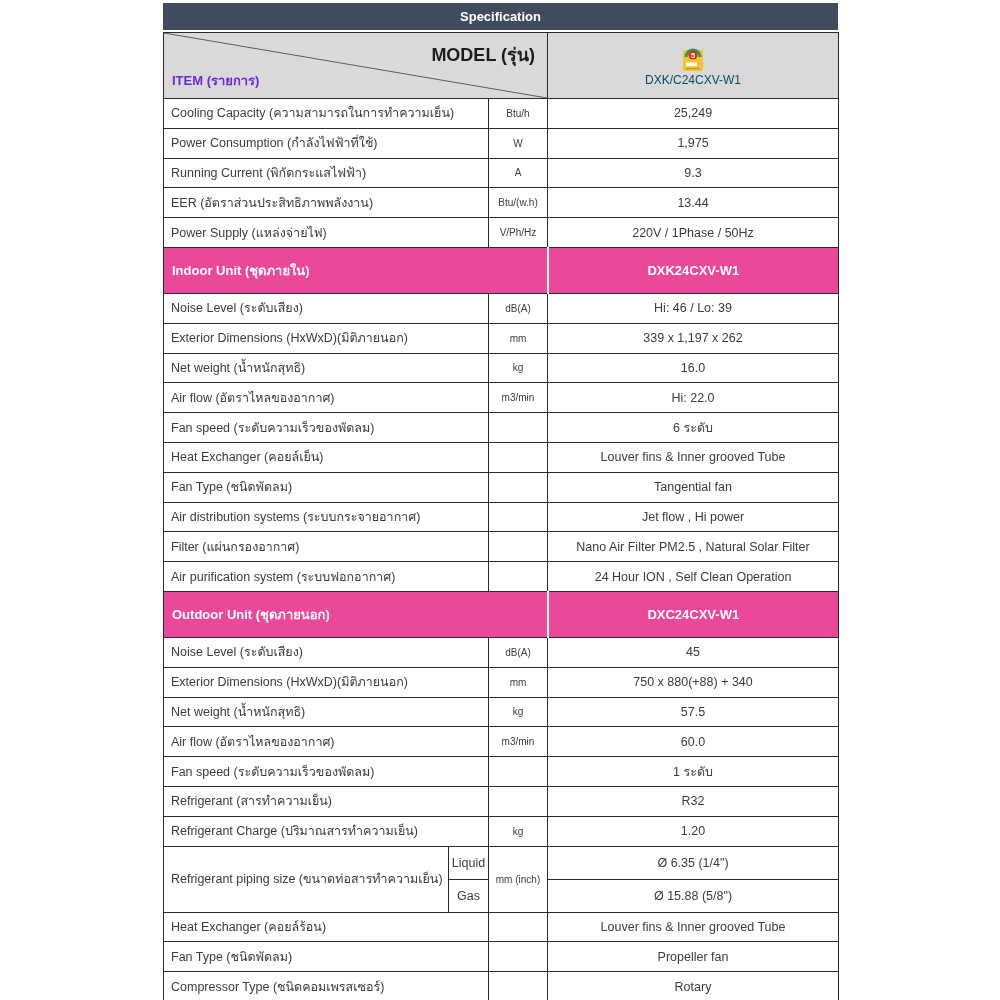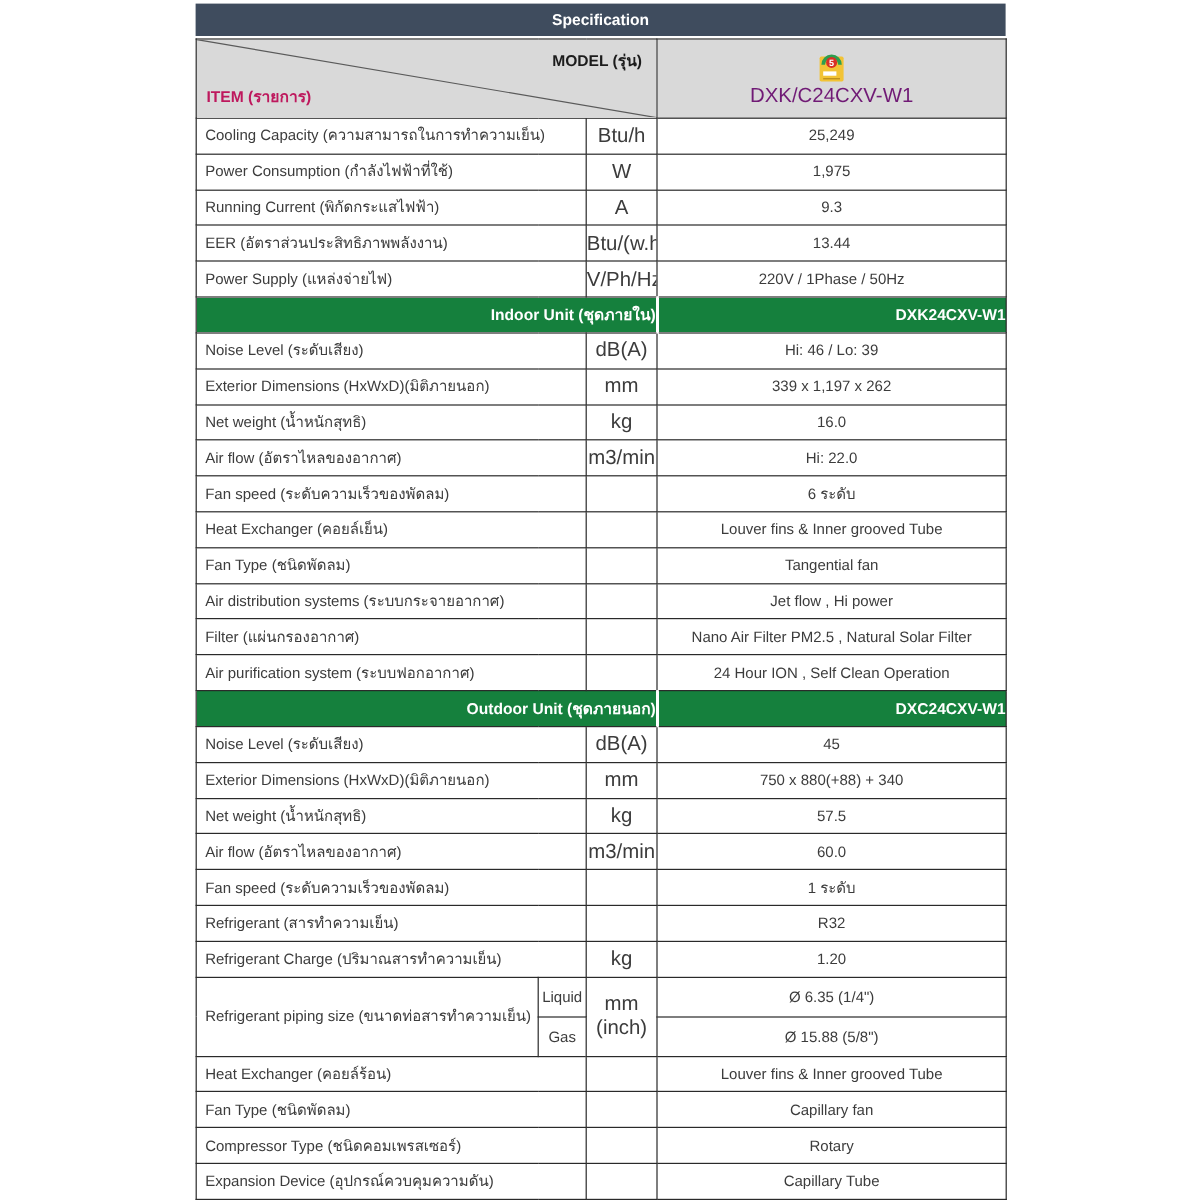--- a/index.html
+++ b/index.html
@@ -8,33 +8,33 @@
   .wrap{margin-left:163px;width:675px;}
   .spec-bar{height:27px;background:#3f4c5e;color:#ffffff;font-size:13px;font-weight:600;
             display:flex;align-items:center;justify-content:center;margin-bottom:2px;}
   table{border-collapse:collapse;table-layout:fixed;width:675px;}
   td{border:1.5px solid #2a2a2a;vertical-align:middle;font-size:12.5px;overflow:hidden;
      padding:0;box-sizing:border-box;}
   tr.r td{height:29.8px;}
   tr.rp td{height:33px;}
   td.lbl{text-align:left;padding-left:7px;}
   td.sub{text-align:center;font-size:12.5px;}
-  td.unit{text-align:center;font-size:17px;}
+  td.unit{text-align:center;font-size:10px;}
   td.val{text-align:center;}
   
   tr.head td{height:66px;background:#d9d9d9;}
   td.headcell{position:relative;}
   .diag{position:absolute;left:0;top:0;width:100%;height:100%;display:block;}
-  .model-label{position:absolute;top:7px;right:12px;font-weight:700;font-size:13px;color:#1c1c1c;}
-  .item-label{position:absolute;bottom:7px;left:8px;font-weight:700;font-size:13px;color:#be185d;}
+  .model-label{position:absolute;top:7px;right:12px;font-weight:700;font-size:18px;color:#1c1c1c;}
+  .item-label{position:absolute;bottom:7px;left:8px;font-weight:700;font-size:13px;color:#6d28d9;}
   td.headval{text-align:center;}
   .energy-icon{display:flex;justify-content:center;margin-top:2px;}
-  .model-value{font-size:17px;color:#701a75;margin-top:1px;}
+  .model-value{font-size:12px;color:#0c4a6e;margin-top:1px;}
   
-  tr.bar td{height:30px;background:#15803d;color:#ffffff;font-weight:600;font-size:13px;text-align:right;}
+  tr.bar td{height:46px;background:#ec4899;color:#ffffff;font-weight:600;font-size:13px;}
   td.barlbl{text-align:left;padding-left:8px;}
   td.barval{text-align:center;border-left:2.5px solid #ffffff;}
 </style>
 </head>
 <body>
 
 <div class="page">
   <div class="wrap">
 
     <div class="spec-bar">Specification</div>
@@ -206,21 +206,21 @@
       </tr>
 
       <tr class="r">
         <td class="lbl" colspan="2">Heat Exchanger (คอยล์ร้อน)</td>
         <td class="unit"></td>
         <td class="val">Louver fins &amp; Inner grooved Tube</td>
       </tr>
       <tr class="r">
         <td class="lbl" colspan="2">Fan Type (ชนิดพัดลม)</td>
         <td class="unit"></td>
-        <td class="val">Capillary fan</td>
+        <td class="val">Propeller fan</td>
       </tr>
       <tr class="r">
         <td class="lbl" colspan="2">Compressor Type (ชนิดคอมเพรสเซอร์)</td>
         <td class="unit"></td>
         <td class="val">Rotary</td>
       </tr>
       <tr class="r">
         <td class="lbl" colspan="2">Expansion Device (อุปกรณ์ควบคุมความดัน)</td>
         <td class="unit"></td>
         <td class="val">Capillary Tube</td>

